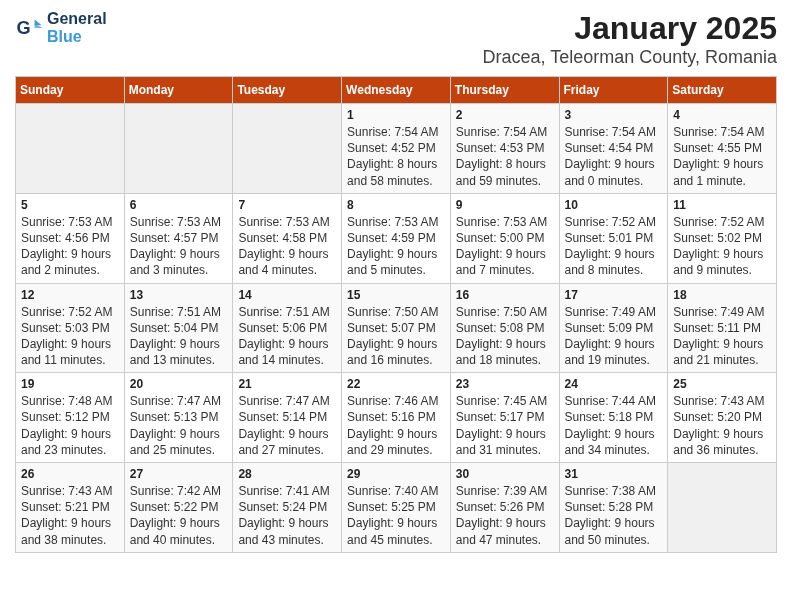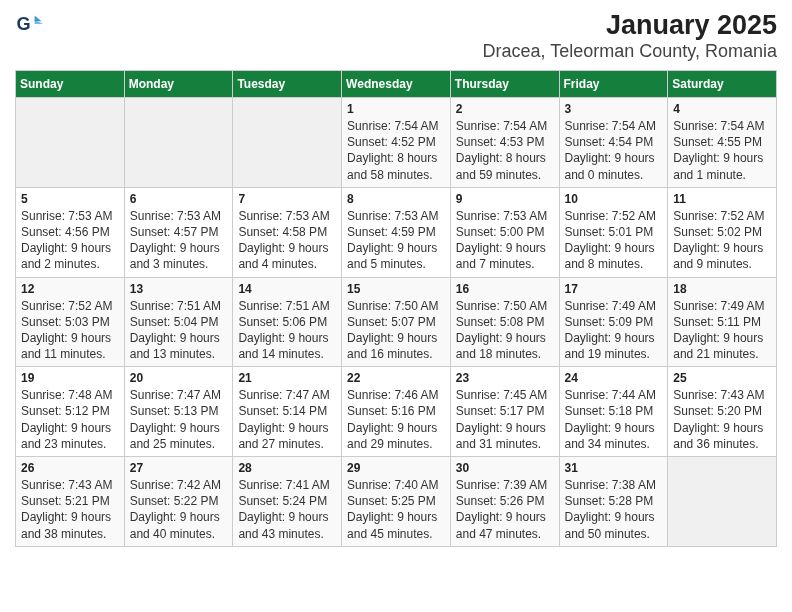--- a/index.html
+++ b/index.html
@@ -22,35 +22,35 @@
       gap: 4px;
     }
     .logo-icon {
       width: 28px;
       height: 28px;
     }
     .title-block {
       text-align: right;
     }
     .calendar-title {
-      font-size: 27px;
+      font-size: 32px;
       font-weight: bold;
       color: #222;
     }
     .calendar-subtitle {
       font-size: 18px;
       color: #444;
     }
     table {
       width: 100%;
       border-collapse: collapse;
       table-layout: fixed;
     }
     thead tr th {
-      background-color: #15803d;
+      background-color: #c2410c;
       color: #fff;
       font-size: 12px;
       font-weight: bold;
       padding: 6px 4px;
       text-align: left;
       border: 1px solid #ccc;
     }
     tbody tr td {
       vertical-align: top;
       border: 1px solid #ccc;
@@ -82,20 +82,24 @@
 </head>
 <body>
 
 <div class="header">
   <div class="logo">
     <svg class="logo-icon" viewBox="0 0 40 40">
       <text x="2" y="28" font-size="26" font-weight="bold" fill="#1a3a5c">G</text>
       <polygon points="28,8 38,16 28,16" fill="#3a9ad9"></polygon>
       <polygon points="28,14 40,20 28,20" fill="#3a9ad9" opacity="0.7"></polygon>
     </svg>
+    <div style="line-height:1.15">
+      <div style="font-size:16px;font-weight:bold;color:#1a3a5c;">General</div>
+      <div style="font-size:16px;font-weight:bold;color:#3a9ad9;">Blue</div>
+    </div>
   </div>
   <div class="title-block">
     <div class="calendar-title">January 2025</div>
     <div class="calendar-subtitle">Dracea, Teleorman County, Romania</div>
   </div>
 </div>
 
 <table>
   <thead>
     <tr id="header-row">

